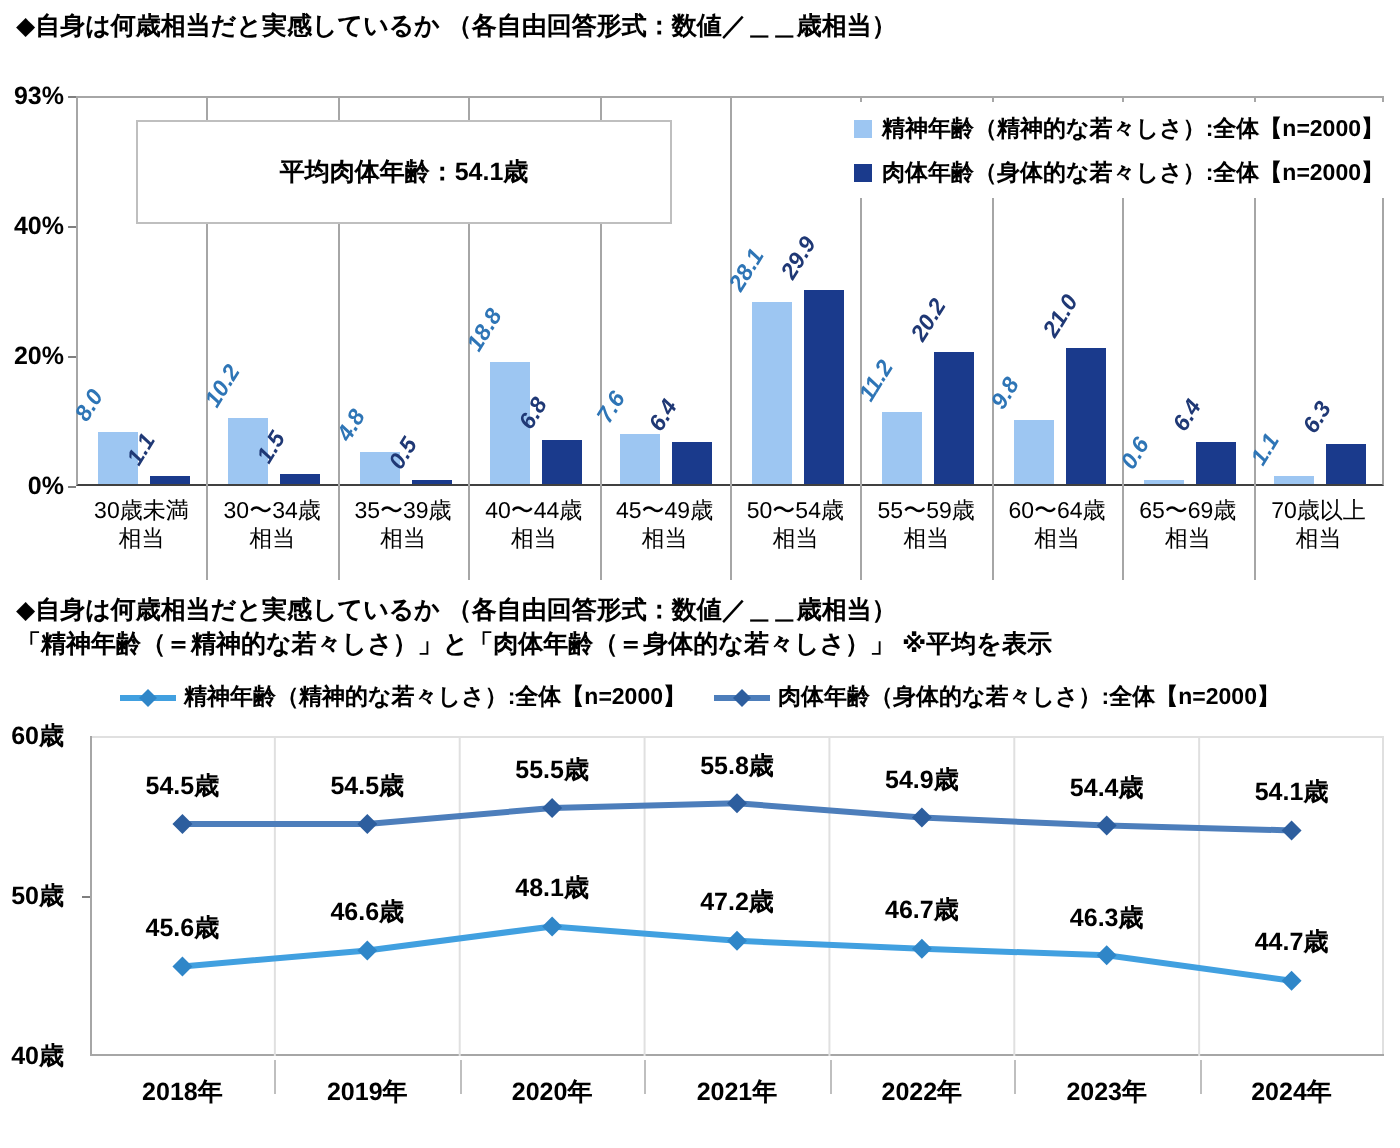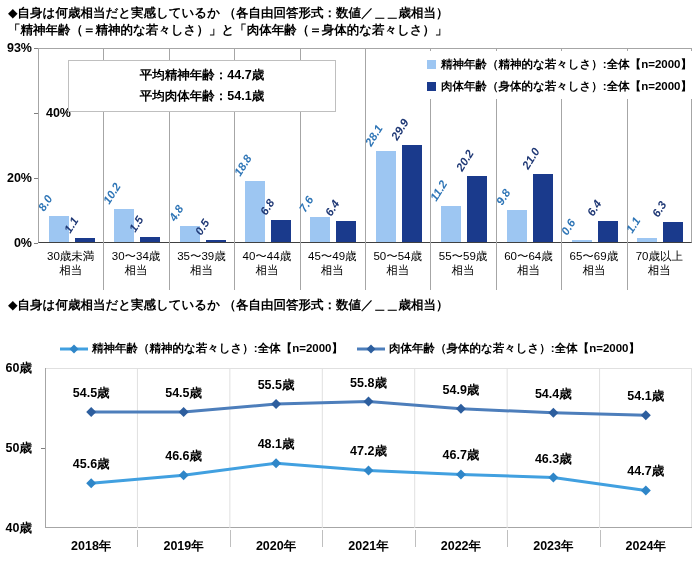--- a/index.html
+++ b/index.html
@@ -28,26 +28,25 @@
   .pt-label{position:absolute;width:64px;text-align:center;font-size:12.5px;font-weight:bold;white-space:nowrap;z-index:4;}
   .year-label{position:absolute;top:538px;font-size:12.5px;font-weight:bold;text-align:center;}
   .year-sep{position:absolute;top:530px;width:1px;height:17px;background:#bfbfbf;}
 </style>
 </head>
 <body>
 
 <div id="stage">
 
   <div class="title" style="top:5px;">◆自身は何歳相当だと実感しているか （各自由回答形式：数値／＿＿歳相当）</div>
-  <div class="title" style="top:22px;">「精神年齢（＝精神的な若々しさ）」と「肉体年齢（＝身体的な若々しさ）」</div>
 
   <div id="bar-yaxis">
       <div class="ytick-label" style="left: 0px; top: 40px;">93%</div>
       <div class="tickmark" style="left: 34px; top: 48px;"></div>
-      <div class="ytick-label" style="left: 0px; top: 105px; padding-left: 39px;">40%</div>
+      <div class="ytick-label" style="left: 0px; top: 105px;">40%</div>
       <div class="tickmark" style="left: 34px; top: 113px;"></div>
       <div class="ytick-label" style="left: 0px; top: 170px;">20%</div>
       <div class="tickmark" style="left: 34px; top: 178px;"></div>
       <div class="ytick-label" style="left: 0px; top: 235px;">0%</div>
       <div class="tickmark" style="left: 34px; top: 243px;"></div>
     </div>
 
   <div id="bar-region">
     <div id="bar-plot">
         <div class="bar" style="left: 9.7px; width: 20px; height: 26px; background: rgb(157, 198, 242);"></div>
@@ -137,36 +136,36 @@
         <div>65〜69歳</div>
         <div>相当</div>
       </div>
       <div class="cat-label" style="left: 588.6px; width: 65.4px;">
         <div>70歳以上</div>
         <div>相当</div>
       </div>
     </div>
 
   <div id="bar-annotation">
-    <div>平均精神年齢：44.7歳</div>
     <div>平均肉体年齢：54.1歳</div>
   </div>
 
   <div id="bar-legend">
     <div class="bar-legend-row">
       <span class="swatch" id="sw0" style="background: rgb(157, 198, 242);"></span>
       <span>精神年齢（精神的な若々しさ）:全体【n=2000】</span>
     </div>
     <div class="bar-legend-row">
       <span class="swatch" id="sw1" style="background: rgb(26, 58, 140);"></span>
       <span>肉体年齢（身体的な若々しさ）:全体【n=2000】</span>
     </div>
   </div>
 
   <div class="title" style="top:297px;">◆自身は何歳相当だと実感しているか （各自由回答形式：数値／＿＿歳相当）</div>
+  <div class="title" style="top:314px;">「精神年齢（＝精神的な若々しさ）」と「肉体年齢（＝身体的な若々しさ）」 ※平均を表示</div>
 
   <div id="line-legend">
     <span class="line-legend-item">
       <svg width="28" height="10" id="lm0">
           <line x1="0" y1="5" x2="28" y2="5" stroke="#41a0e0" stroke-width="3"></line>
           <path d="M 14 0.5 L 18.5 5 L 14 9.5 L 9.5 5 Z" fill="#2f86c8"></path>
         </svg>
       <span>精神年齢（精神的な若々しさ）:全体【n=2000】</span>
     </span>
     <span class="line-legend-item">

